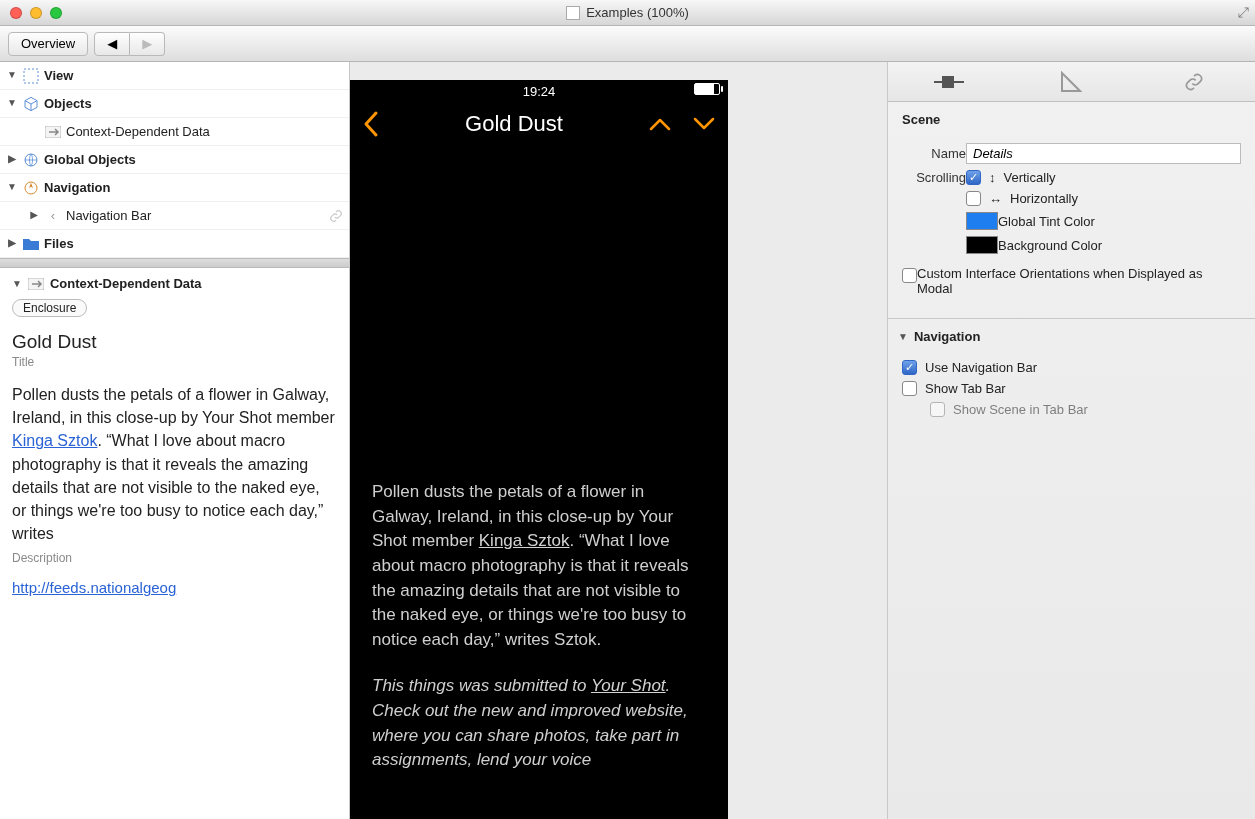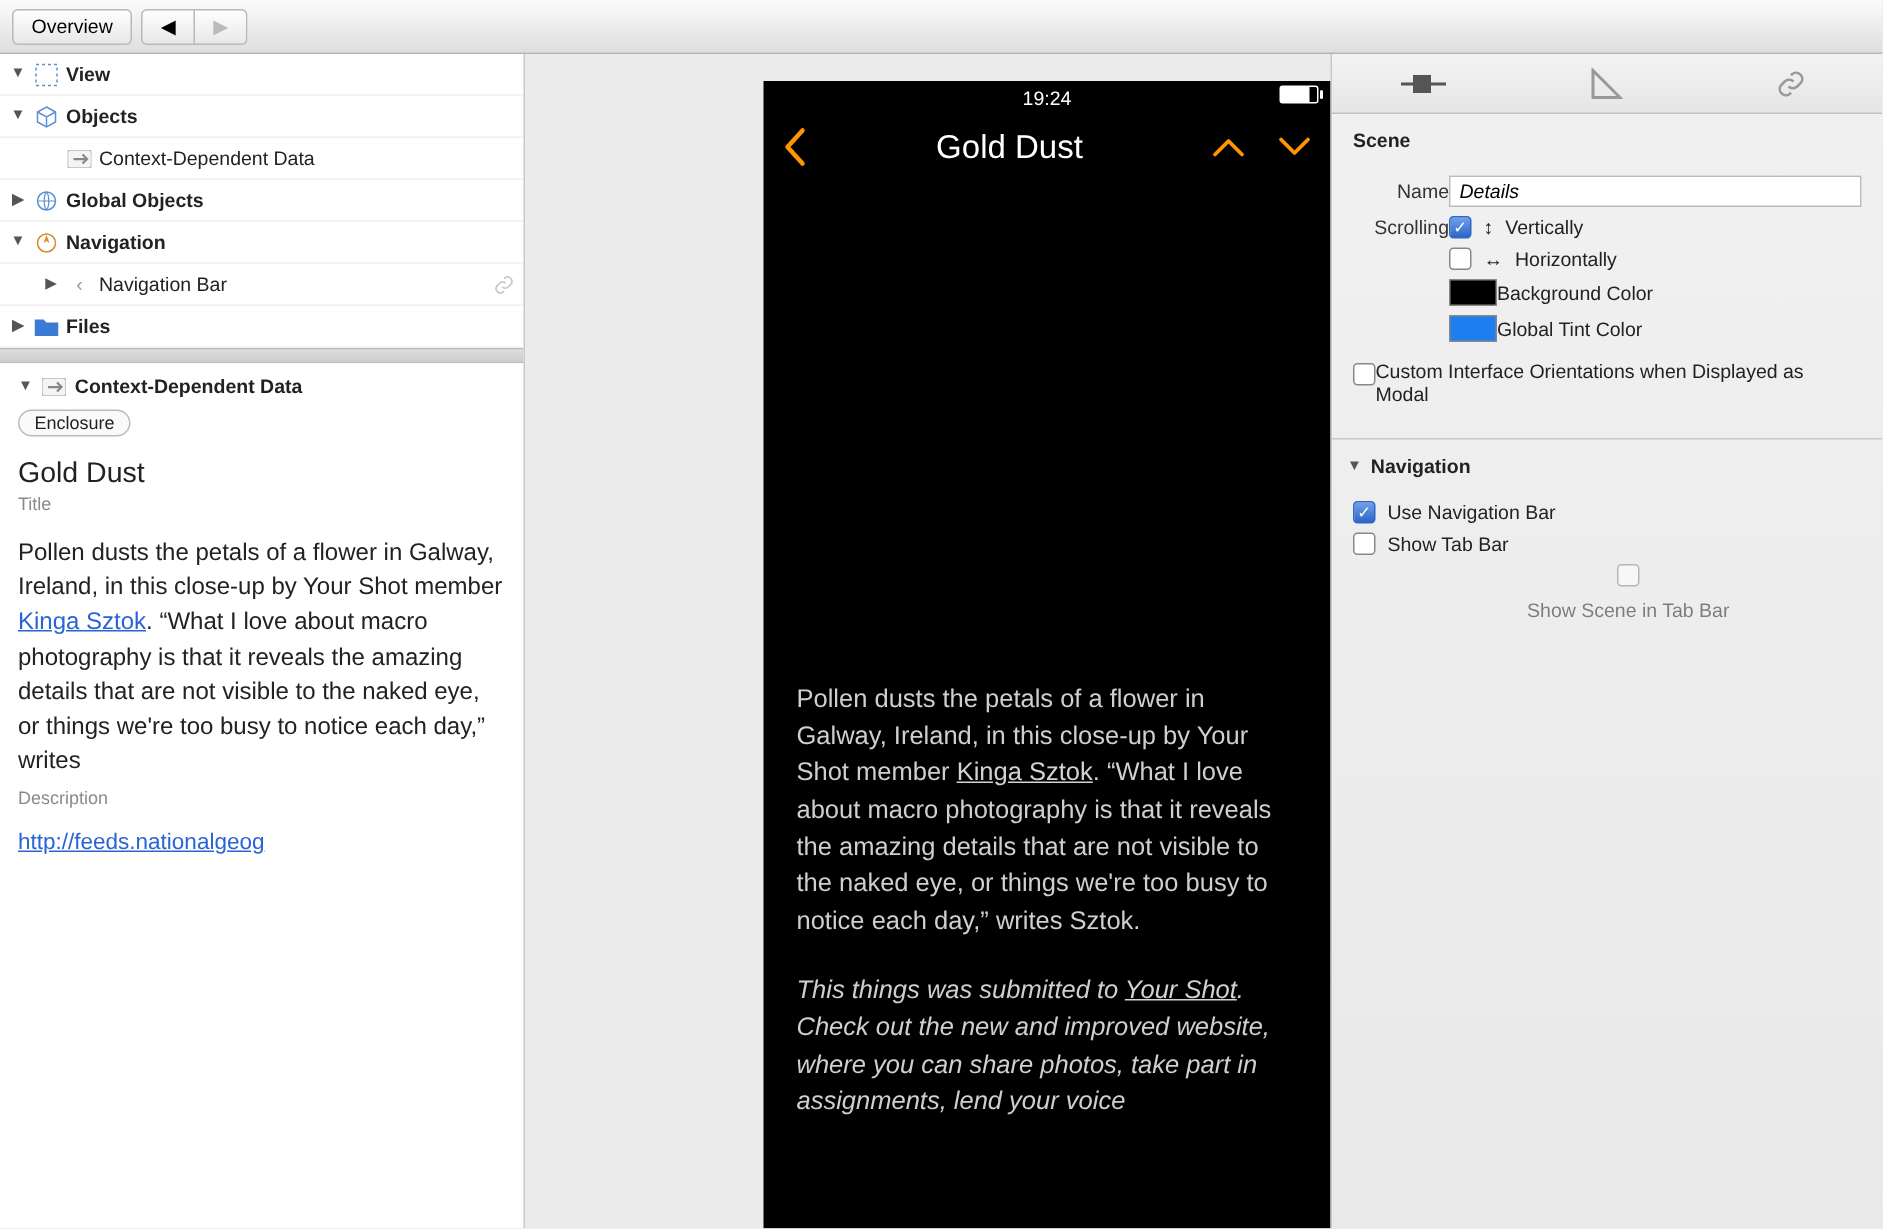--- a/index.html
+++ b/index.html
@@ -21,21 +21,21 @@
 .toolbar { height: 36px; background: linear-gradient(#fbfbfb,#dedede); border-bottom: 1px solid #b5b5b5; display:flex; align-items:center; padding:0 8px; gap:6px; }
 .btn { background: linear-gradient(#fefefe,#e8e8e8); border:1px solid #b9b9b9; border-radius:4px; padding:3px 12px; font-size:13px; cursor:pointer; height:24px; display:inline-flex; align-items:center; justify-content:center;}
 .seg { display:flex; }
 .seg .btn { border-radius:0; }
 .seg .btn:first-child { border-top-left-radius:4px; border-bottom-left-radius:4px; }
 .seg .btn:last-child { border-top-right-radius:4px; border-bottom-right-radius:4px; border-left:none;}
 
 
 .main { flex:1; display:flex; overflow:hidden; }
 .left { width: 350px; background:#fff; display:flex; flex-direction:column; border-right: 1px solid #c8c8c8;}
-.center { flex:1; background:#ebebeb; display:flex; align-items:flex-start; justify-content:flex-end; padding-top:18px; overflow:hidden;}
+.center { flex:1; background:#ebebeb; display:flex; align-items:flex-start; justify-content:flex-start; padding-top:18px; overflow:hidden;}
 .right { width: 368px; background: linear-gradient(#f1f1f1,#e9e9e9); border-left:1px solid #c8c8c8; display:flex; flex-direction:column;}
 
 
 .tree { overflow:auto; }
 .row { display:flex; align-items:center; height:28px; padding:0 6px; gap:4px; border-bottom:1px solid #f0f0f0; cursor:default;}
 .row .arrow { width:12px; text-align:center; color:#555; font-size:10px; transform: translateY(-1px);}
 .row .ic { width:18px; height:18px; display:flex; align-items:center; justify-content:center; color:#4a74b8;}
 .row.header { font-weight:600; }
 .row .link-pin { margin-left:auto; opacity:.45; }
 .indent1{padding-left:28px}
@@ -78,30 +78,42 @@
 .right .form{padding:4px 14px;}
 .frow{display:flex;align-items:center;margin:6px 0;}
 .frow .lab{width:64px;text-align:right;color:#333;}
 .frow input[type=text]{flex:1;border:1px solid #bbb;padding:2px 6px;background:#fff;font-size:13px;font-style:italic;}
 .chk{width:15px;height:15px;border:1px solid #888;border-radius:3px;background:#fff;display:inline-flex;align-items:center;justify-content:center;cursor:pointer;}
 .chk.checked{background:linear-gradient(#6fa1e9,#2f66c7);border-color:#2f66c7;color:#fff;font-size:11px;}
 .swatch{width:32px;height:18px;border:1px solid #888;display:inline-block;}
 .right .subsec{border-top:1px solid #c8c8c8;margin-top:12px;}
 .subsec-h{display:flex;align-items:center;gap:6px;padding:10px 10px 6px;font-weight:600;}
 .subsec-h .arrow{font-size:10px;color:#555}
-.indent-chk{padding-left:28px;flex-direction:column;}
+.indent-chk{padding-left:28px;}
 
 
 svg{display:block}
 </style>
 </head>
 <body>
 
 <div class="window">
 
+  <div class="titlebar">
+    <div class="traffic">
+      <div class="tl red"></div>
+      <div class="tl yellow"></div>
+      <div class="tl green"></div>
+    </div>
+    <div class="title-center">
+      <span class="doc-icon"></span>
+      <span>Examples (100%)</span>
+    </div>
+    <span class="expand">⤢</span>
+  </div>
 
   <div class="toolbar">
     <button class="btn">Overview</button>
     <div class="seg">
       <button class="btn">◀</button>
       <button class="btn" style="color:#bbb">▶</button>
     </div>
   </div>
 
   <div class="main">
@@ -292,27 +304,27 @@
             </div>
             <div style="display:flex;align-items:center;gap:8px">
               <span class="chk"></span>
               <span>↔</span>
               <span>Horizontally</span>
             </div>
           </div>
         </div>
         <div class="frow">
           <span class="lab"></span>
+          <span class="swatch" style="background:#1e7ef0"></span>
+          <span>Global Tint Color</span>
+        </div>
+        <div class="frow">
+          <span class="lab"></span>
           <span class="swatch" style="background:#000"></span>
           <span>Background Color</span>
-        </div>
-        <div class="frow">
-          <span class="lab"></span>
-          <span class="swatch" style="background:#1e7ef0"></span>
-          <span>Global Tint Color</span>
         </div>
         <div class="frow" style="align-items:flex-start;margin-top:12px">
           <span class="chk" style="margin-top:2px"></span>
           <span style="flex:1">Custom Interface Orientations when Displayed as Modal</span>
         </div>
       </div>
 
       <div class="subsec">
         <div class="subsec-h">
           <span class="arrow">▼</span>

